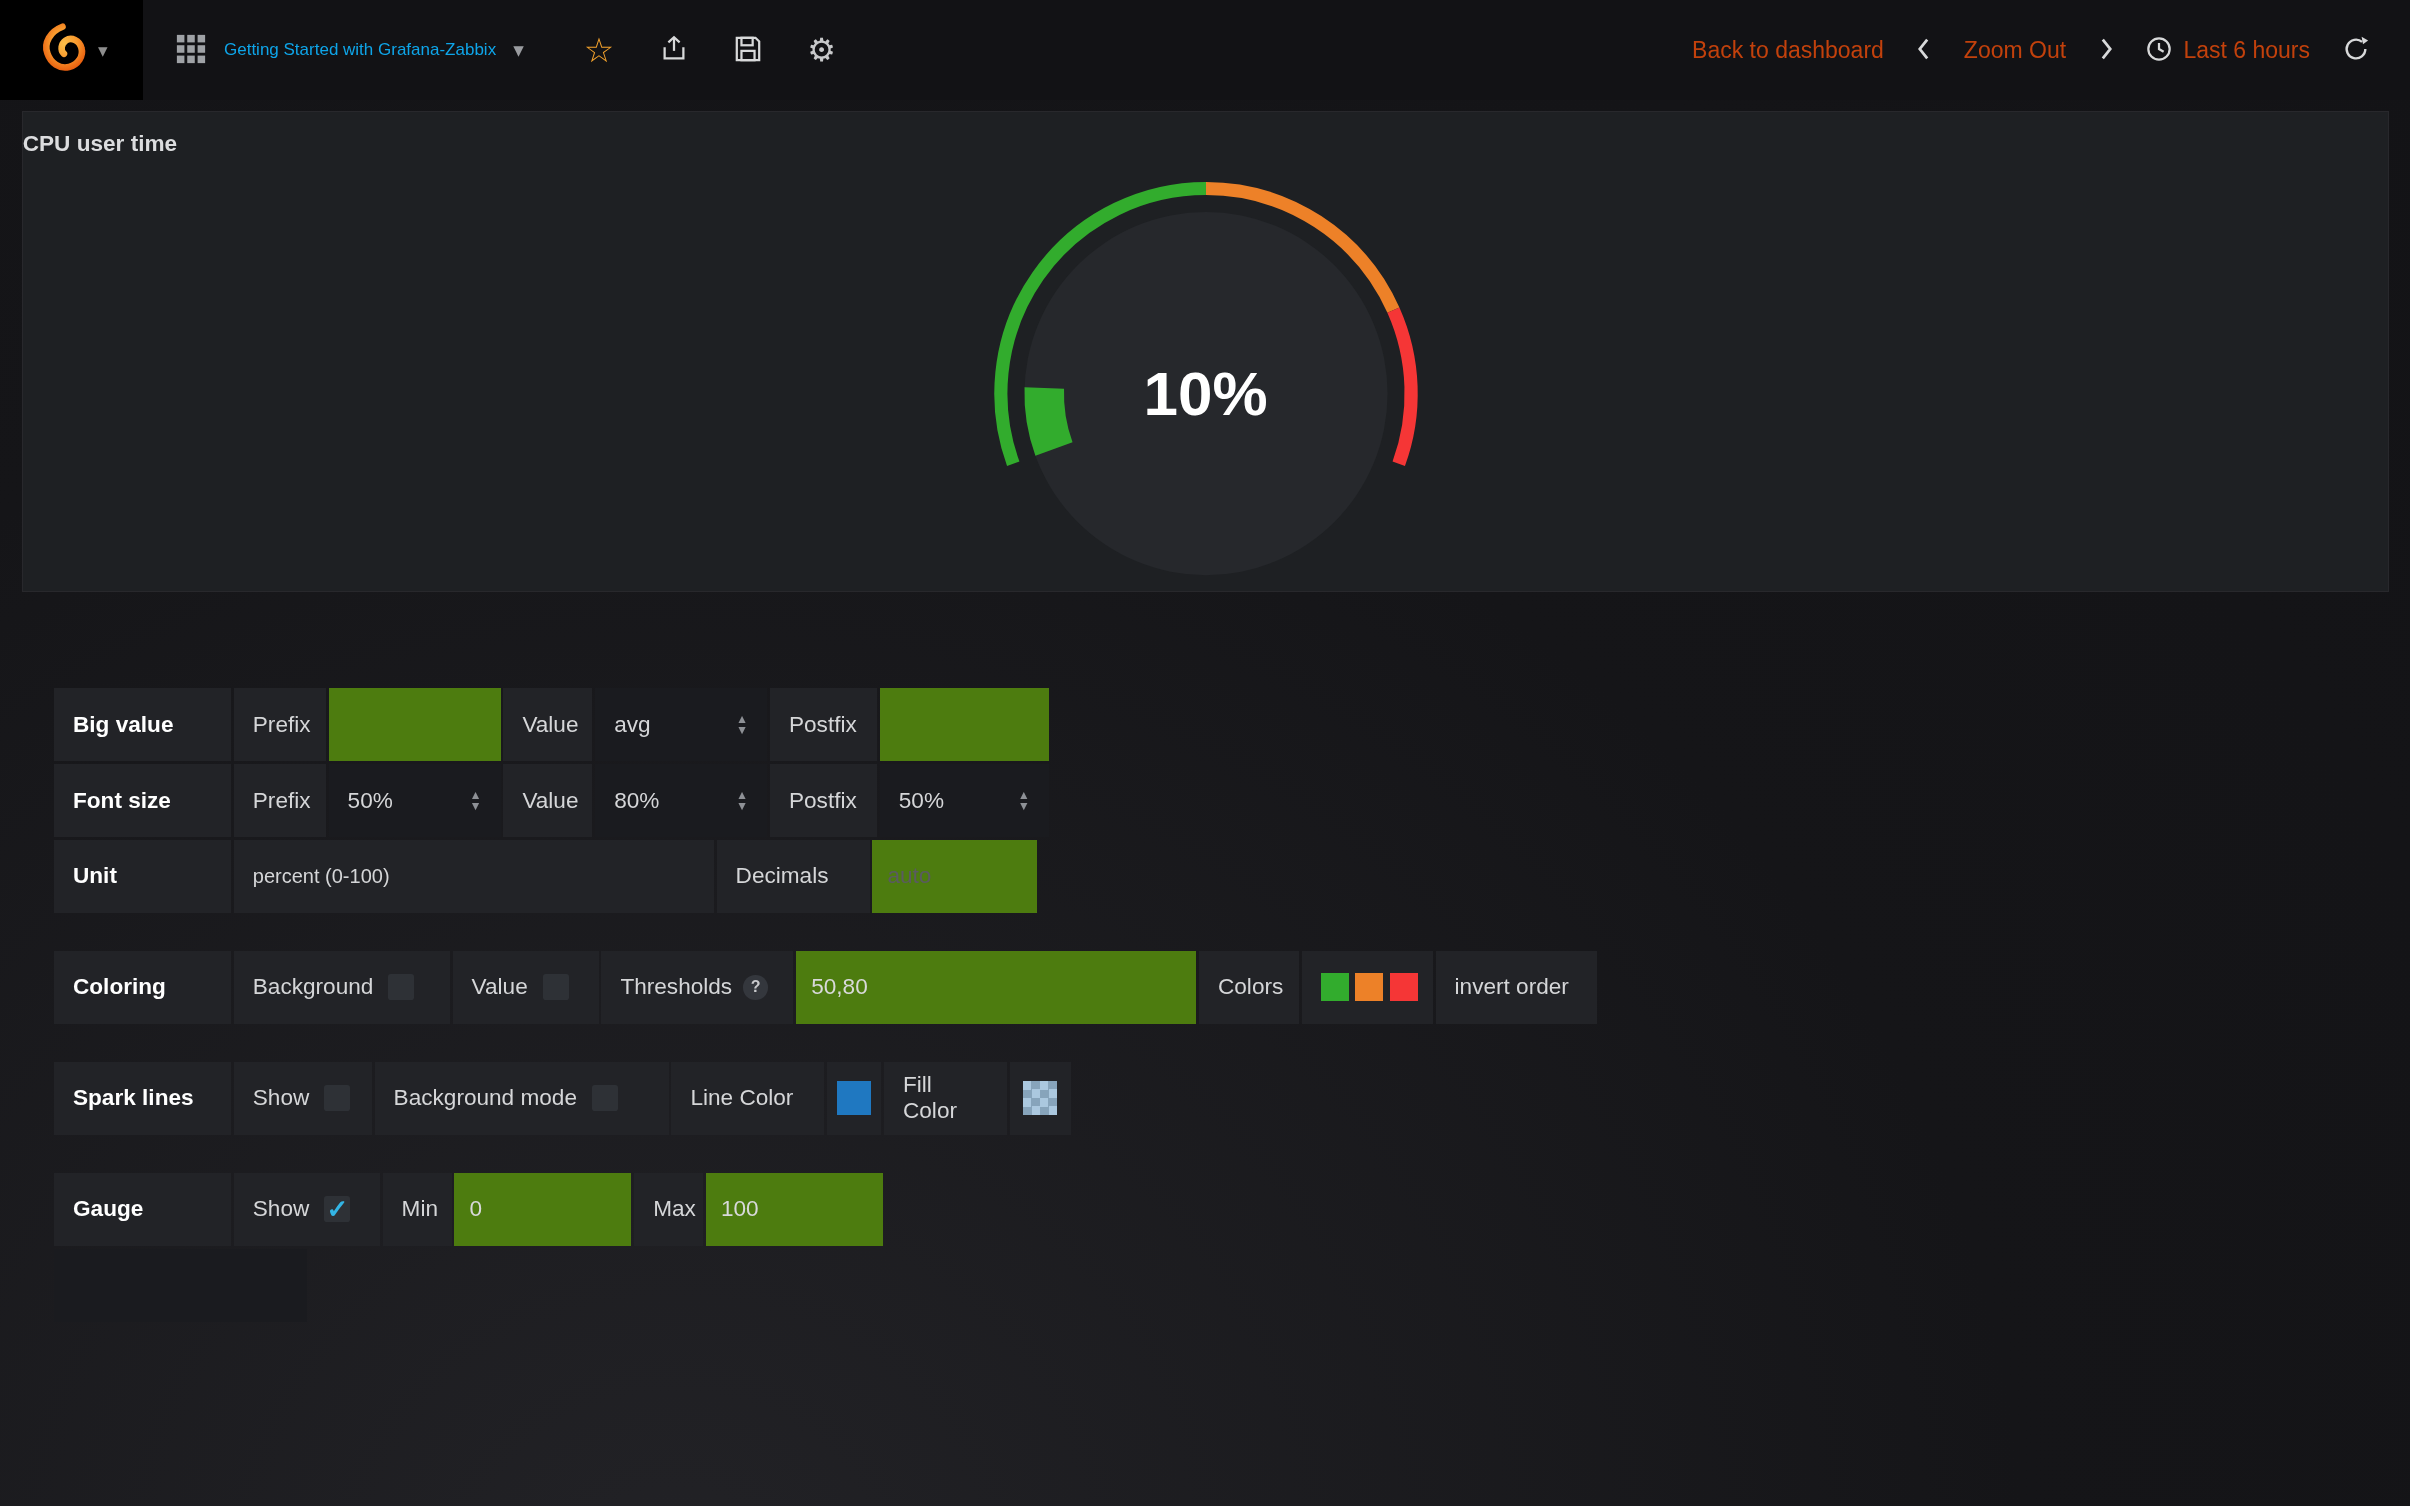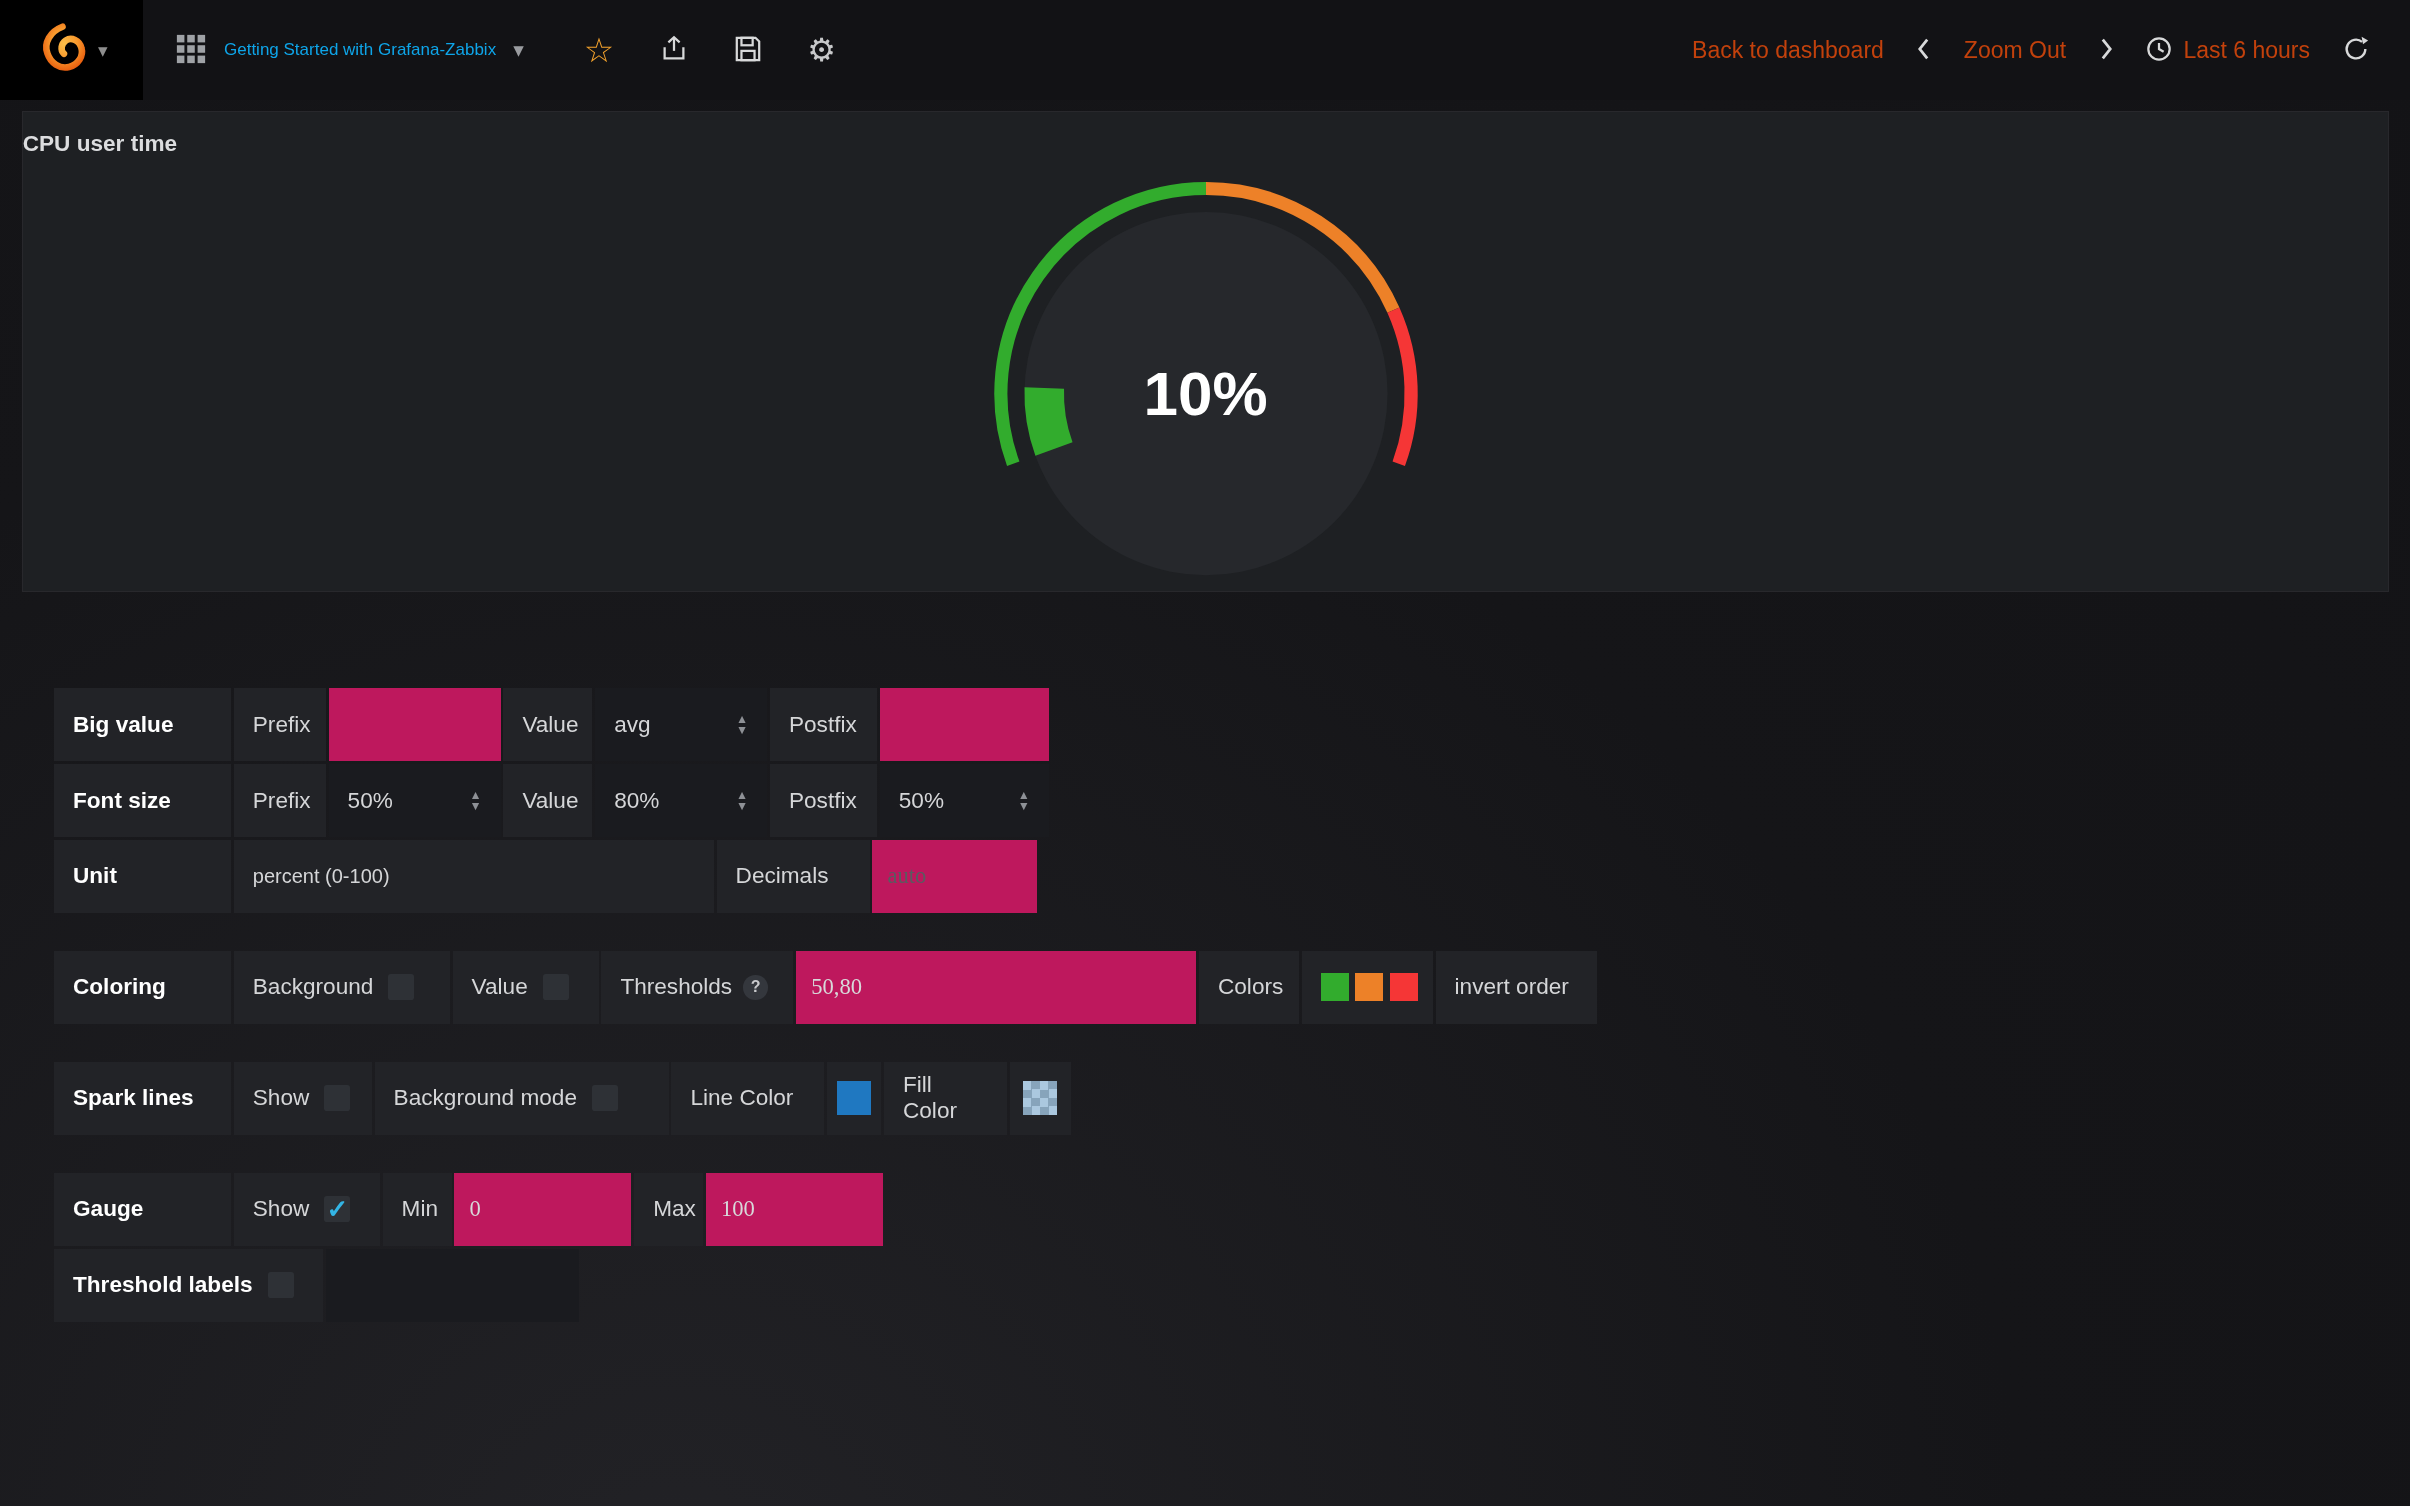--- a/index.html
+++ b/index.html
@@ -53,21 +53,21 @@
   .close-btn { margin-left:auto; align-self:center; font-size:28px; color:#b4b5b7; background:none; border:none; cursor:pointer; padding-bottom:9.4px; }
 
   .editor-body { padding:41px 0 56px 54px; }
   .group { margin-bottom:38px; }
   .row { display:flex; margin-bottom:2.8px; }
   .cell {
     height:73px; display:flex; align-items:center; padding:0 19px;
     background:#222327; margin-right:2.8px; font-size:22.6px; color:#d5d6d8; flex:none;
   }
   .cell.bold { font-weight:700; color:#ffffff; }
-  .cell.inputc { background:#be185d; padding:0 15px;font-family:Liberation Serif, serif; }
+  .cell.inputc { background:#4d7c0f; padding:0 15px; }
   .cell.selectc { background:#1a1b1f; justify-content:space-between; cursor:pointer; }
   .cell.emptyc { background:#1a1b1f; }
   .cell input {
     background:transparent; border:none; color:#d8d9da; font-size:22.6px; width:100%;
     font-family:inherit; outline:none;
   }
   .cell input::placeholder { color:#5a5b60; }
   .small-text { font-size:20px; }
   .spin { display:flex; flex-direction:column; line-height:10.4px; font-size:12.2px; color:#8e9196; margin-left:11.3px; }
   .checkbox {
@@ -339,23 +339,19 @@
         <div class="cell inputc w-gaugeinp">
           <input value="0" style="">
         </div>
         <div class="cell w-min">Max</div>
         <div class="cell inputc w-gaugeinp">
           <input value="100" style="">
         </div>
       </div>
 
       <div class="row">
-        <div class="cell bold w-tl">
-          <span>Threshold labels</span>
-          <span class="checkbox"></span>
-        </div>
         <div class="cell emptyc w-empty"></div>
       </div>
     </div>
 
   </div>
 </section>
 
 
 </body></html>

